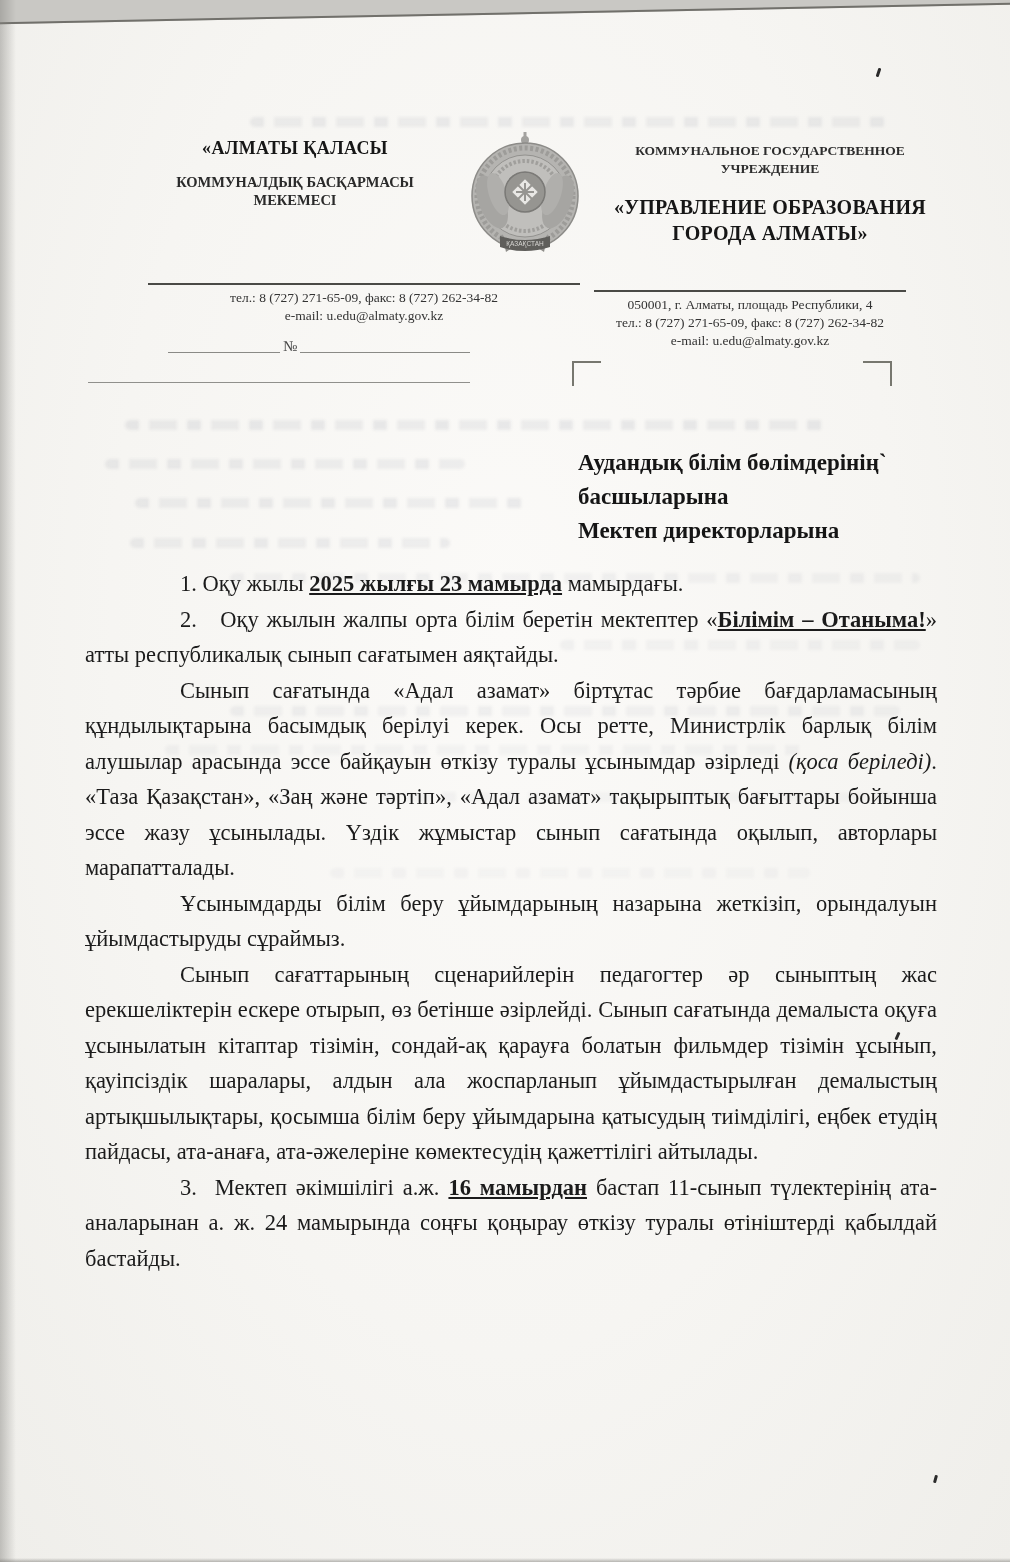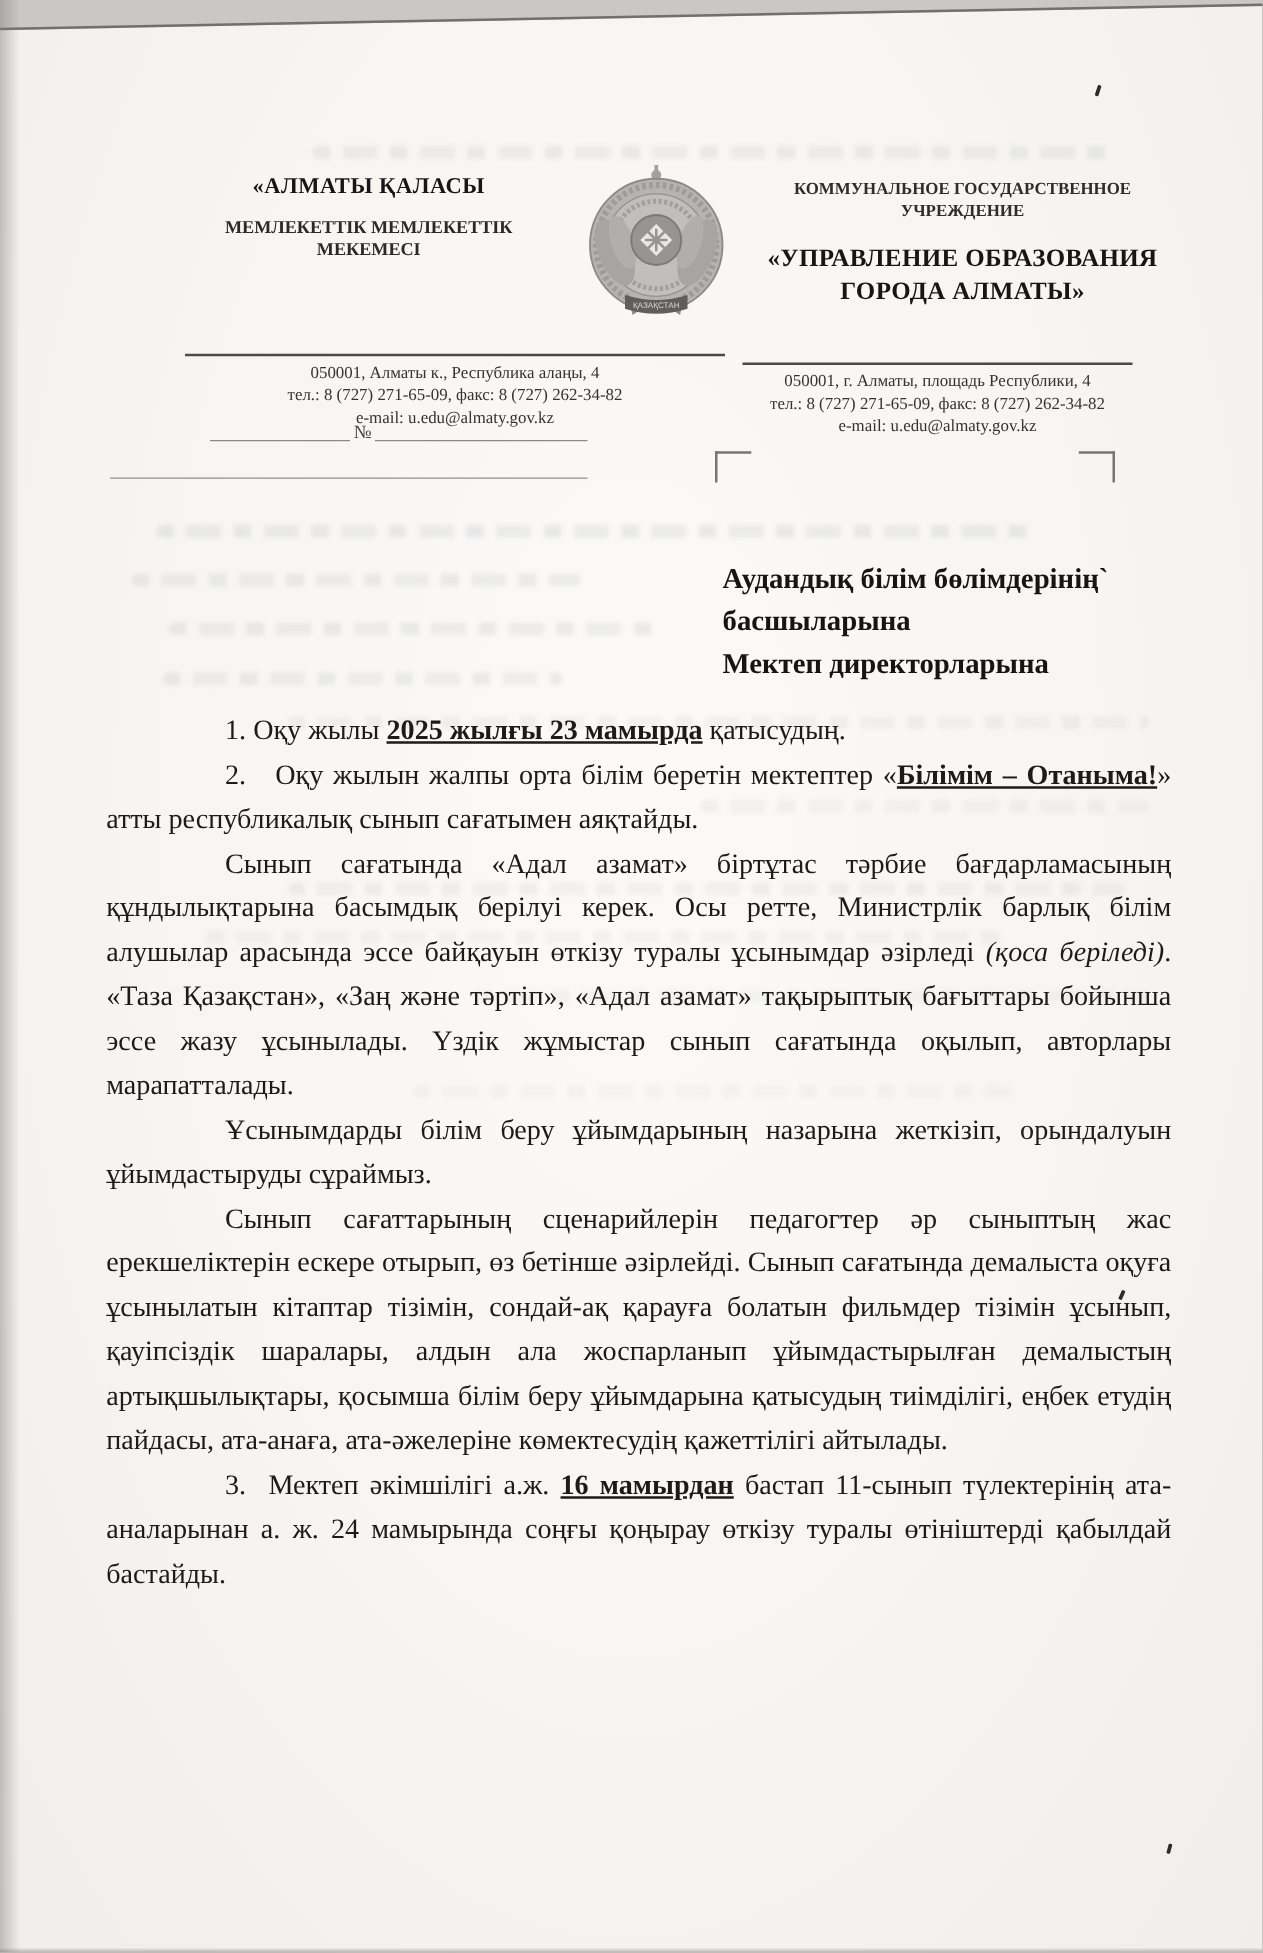--- a/index.html
+++ b/index.html
@@ -90,21 +90,21 @@
   <div class="ghost" style="left:230px;top:706px;width:670px;opacity:.6"></div>
   <div class="ghost" style="left:165px;top:745px;width:640px;opacity:.45"></div>
   <div class="ghost" style="left:380px;top:792px;width:540px;opacity:.4"></div>
   <div class="ghost" style="left:330px;top:868px;width:480px;opacity:.35"></div>
 
   <div class="org org-left">
     <div class="org-name-kz">
       <div>«АЛМАТЫ ҚАЛАСЫ</div>
     </div>
     <div class="org-type-kz">
-      <div>МЕМЛЕКЕТТІК МЕМЛЕКЕТТІК</div>
+      <div>КОММУНАЛДЫҚ БАСҚАРМАСЫ</div>
       <div>МЕКЕМЕСІ</div>
     </div>
   </div>
 
   <div class="emblem">
     <svg viewBox="0 0 126 132" width="126" height="132">
 
       <circle cx="63" cy="10" r="4" fill="#a3a29f"></circle>
       <rect x="61.5" y="2" width="3" height="10" fill="#a3a29f"></rect>
 
@@ -136,21 +136,20 @@
       <div>КОММУНАЛЬНОЕ ГОСУДАРСТВЕННОЕ</div>
       <div>УЧРЕЖДЕНИЕ</div>
     </div>
     <div class="org-name-ru">
       <div>«УПРАВЛЕНИЕ ОБРАЗОВАНИЯ</div>
       <div>ГОРОДА АЛМАТЫ»</div>
     </div>
   </div>
 
   <div class="contact contact-left">
-    <div>050001, Алматы к., Республика алаңы, 4</div>
     <div>тел.: 8 (727) 271-65-09, факс: 8 (727) 262-34-82</div>
     <div>e-mail: u.edu@almaty.gov.kz</div>
   </div>
   <div class="contact contact-right">
     <div>050001, г. Алматы, площадь Республики, 4</div>
     <div>тел.: 8 (727) 271-65-09, факс: 8 (727) 262-34-82</div>
     <div>e-mail: u.edu@almaty.gov.kz</div>
   </div>
 
   <div class="num-row">
@@ -163,21 +162,21 @@
   <div class="bracket bracket-left"></div>
   <div class="bracket bracket-right"></div>
 
   <div class="recipient">
     <div>Аудандық білім бөлімдерінің`</div>
     <div>басшыларына</div>
     <div>Мектеп директорларына</div>
   </div>
 
   <div class="doc-body">
-      <p class="para"><span>1.&nbsp;Оқу жылы </span><span class="b">2025 жылғы 23 мамырда</span><span> қатысудың.</span></p>
+      <p class="para"><span>1.&nbsp;Оқу жылы </span><span class="b">2025 жылғы 23 мамырда</span><span> мамырдағы.</span></p>
       <p class="para"><span>2.&nbsp;&nbsp;&nbsp;Оқу жылын жалпы орта білім беретін мектептер «</span><span class="b">Білімім – Отаныма!</span><span>» атты республикалық сынып сағатымен аяқтайды.</span></p>
       <p class="para"><span>Сынып сағатында «Адал азамат» біртұтас тәрбие бағдарламасының құндылықтарына басымдық берілуі керек. Осы ретте, Министрлік барлық білім алушылар арасында эссе байқауын өткізу туралы ұсынымдар әзірледі </span><span class="i">(қоса беріледі)</span><span>. «Таза Қазақстан», «Заң және тәртіп», «Адал азамат» тақырыптық бағыттары бойынша эссе жазу ұсынылады. Үздік жұмыстар сынып сағатында оқылып, авторлары марапатталады.</span></p>
       <p class="para"><span>Ұсынымдарды білім беру ұйымдарының назарына жеткізіп, орындалуын ұйымдастыруды сұраймыз.</span></p>
       <p class="para"><span>Сынып сағаттарының сценарийлерін педагогтер әр сыныптың жас ерекшеліктерін ескере отырып, өз бетінше әзірлейді. Сынып сағатында демалыста оқуға ұсынылатын кітаптар тізімін, сондай-ақ қарауға болатын фильмдер тізімін ұсынып, қауіпсіздік шаралары, алдын ала жоспарланып ұйымдастырылған демалыстың артықшылықтары, қосымша білім беру ұйымдарына қатысудың тиімділігі, еңбек етудің пайдасы, ата-анаға, ата-әжелеріне көмектесудің қажеттілігі айтылады.</span></p>
       <p class="para"><span>3.&nbsp;&nbsp;Мектеп әкімшілігі а.ж. </span><span class="b">16 мамырдан</span><span> бастап 11-сынып түлектерінің ата-аналарынан а. ж. 24 мамырында соңғы қоңырау өткізу туралы өтініштерді қабылдай бастайды.</span></p>
     </div>
 
   <div class="speck speck-a"></div>
   <div class="speck speck-b"></div>
   <div class="speck speck-c"></div>

